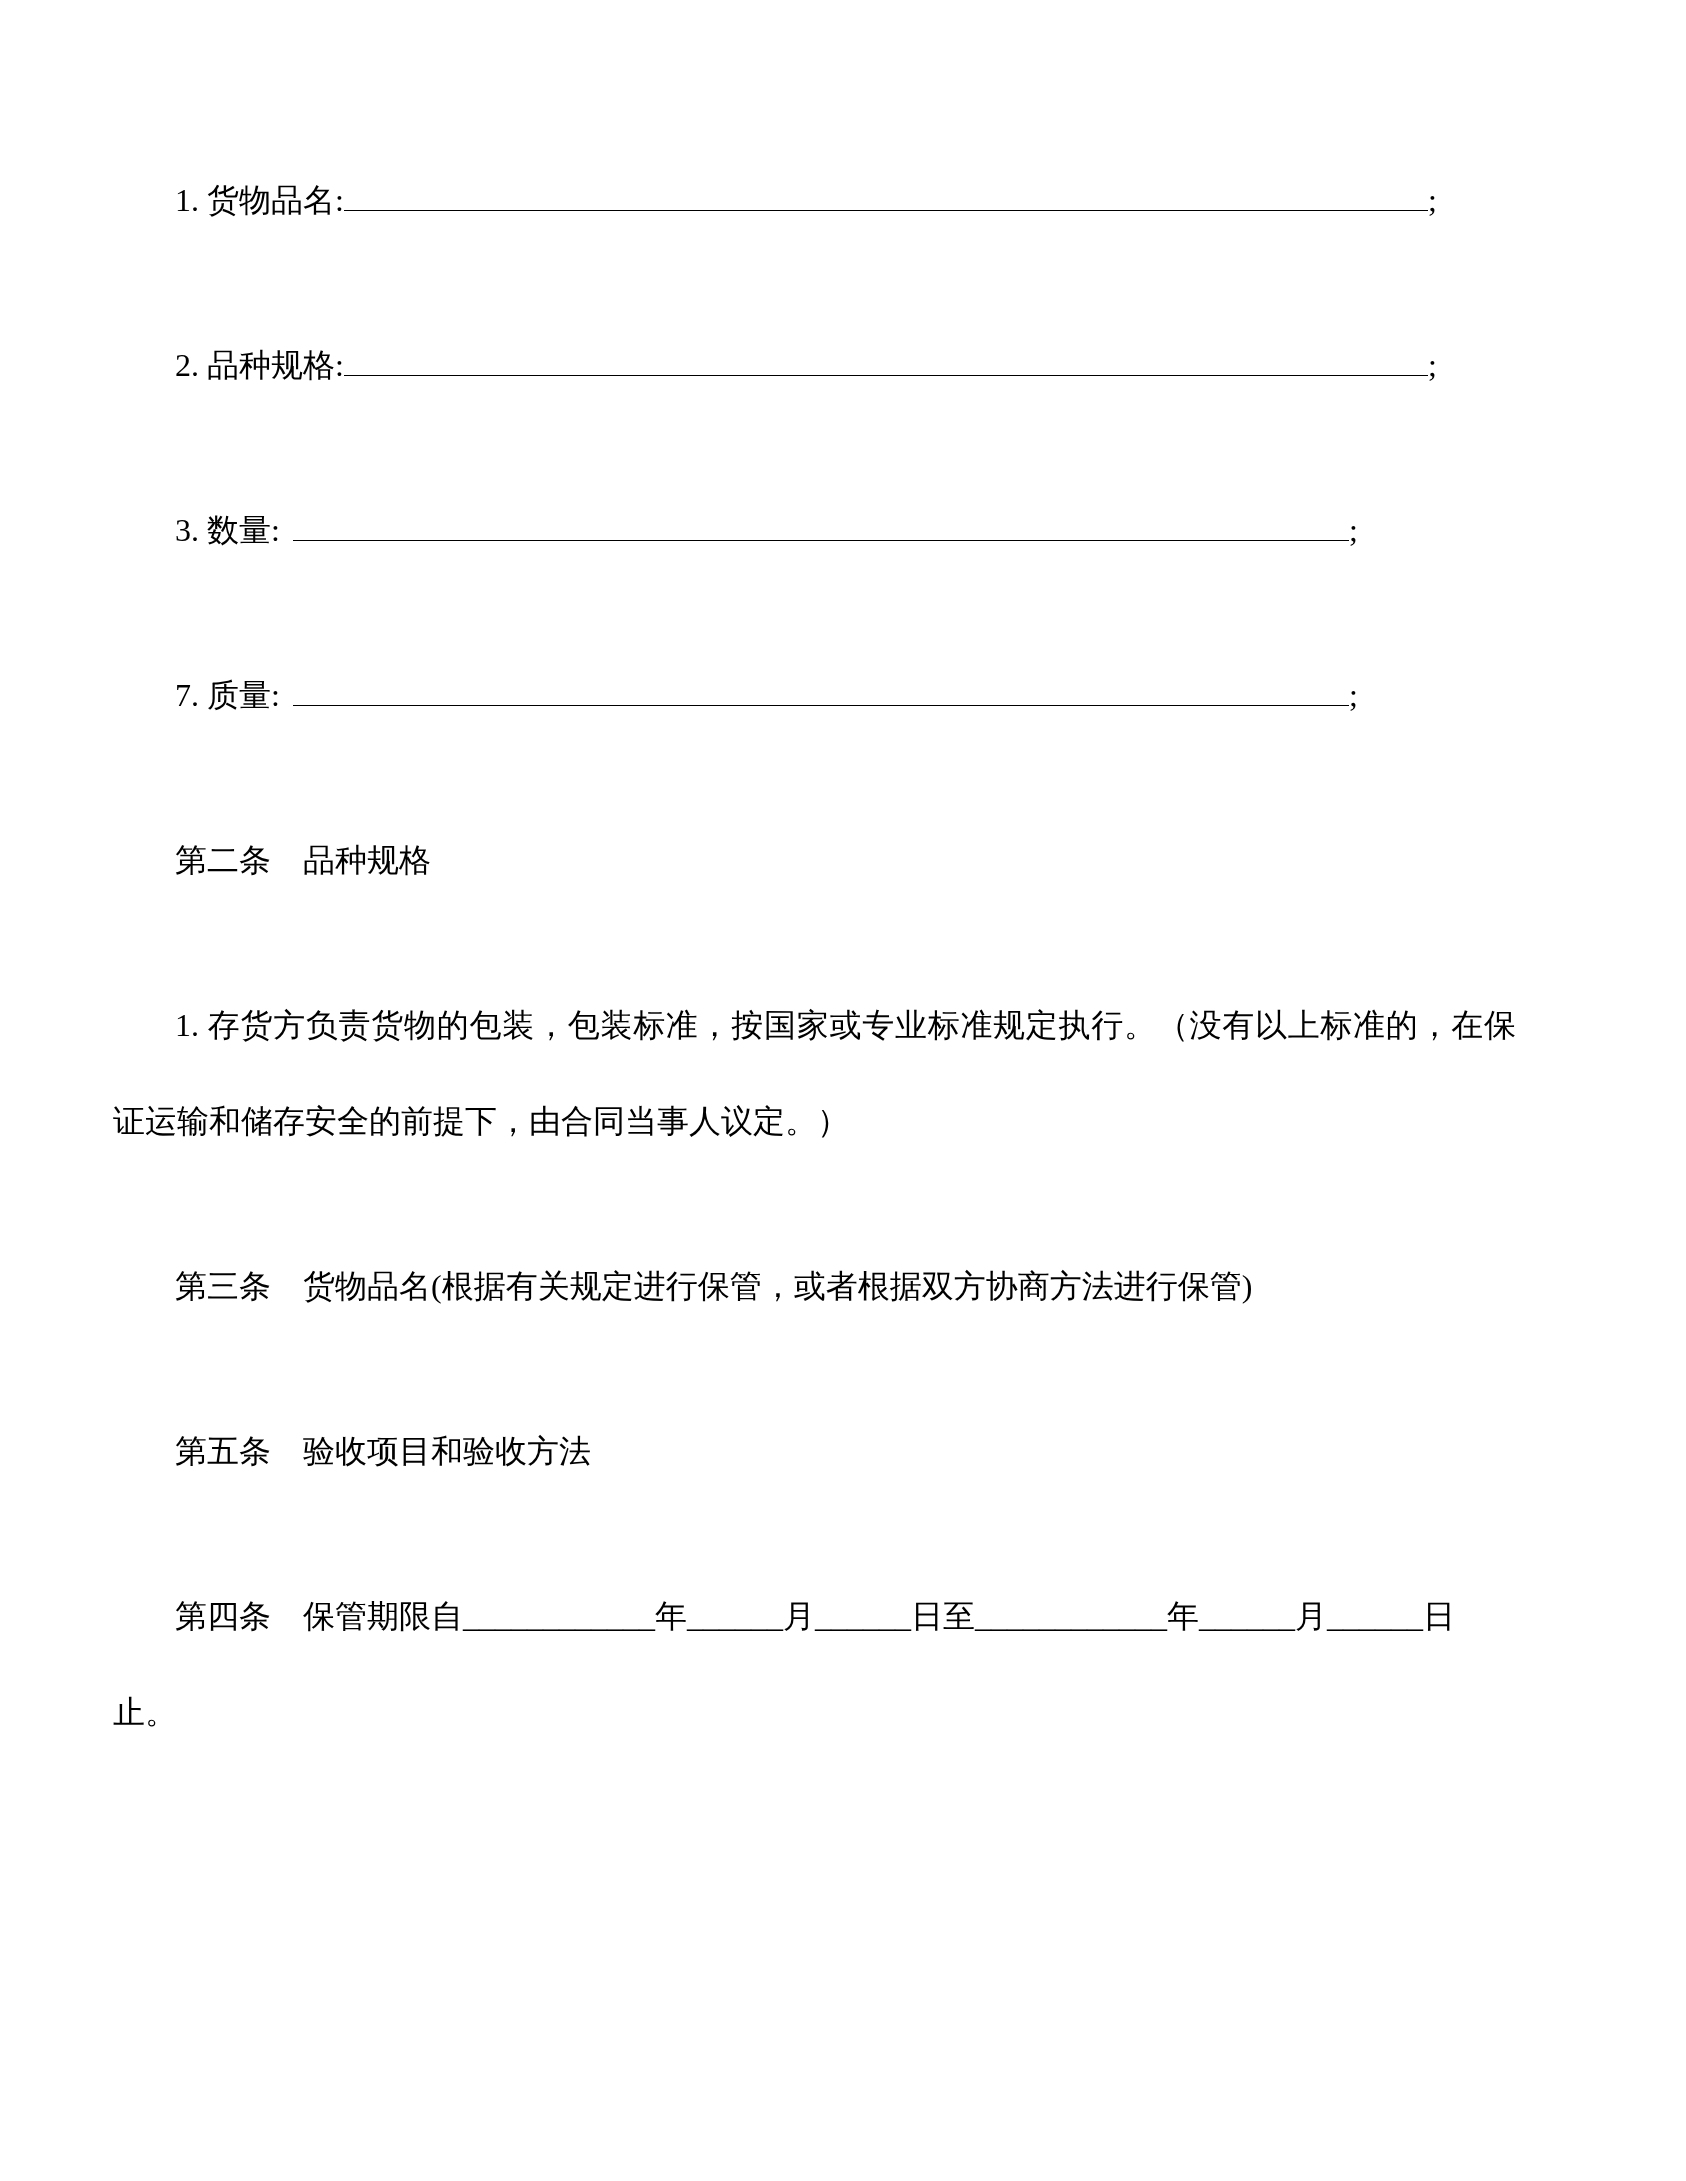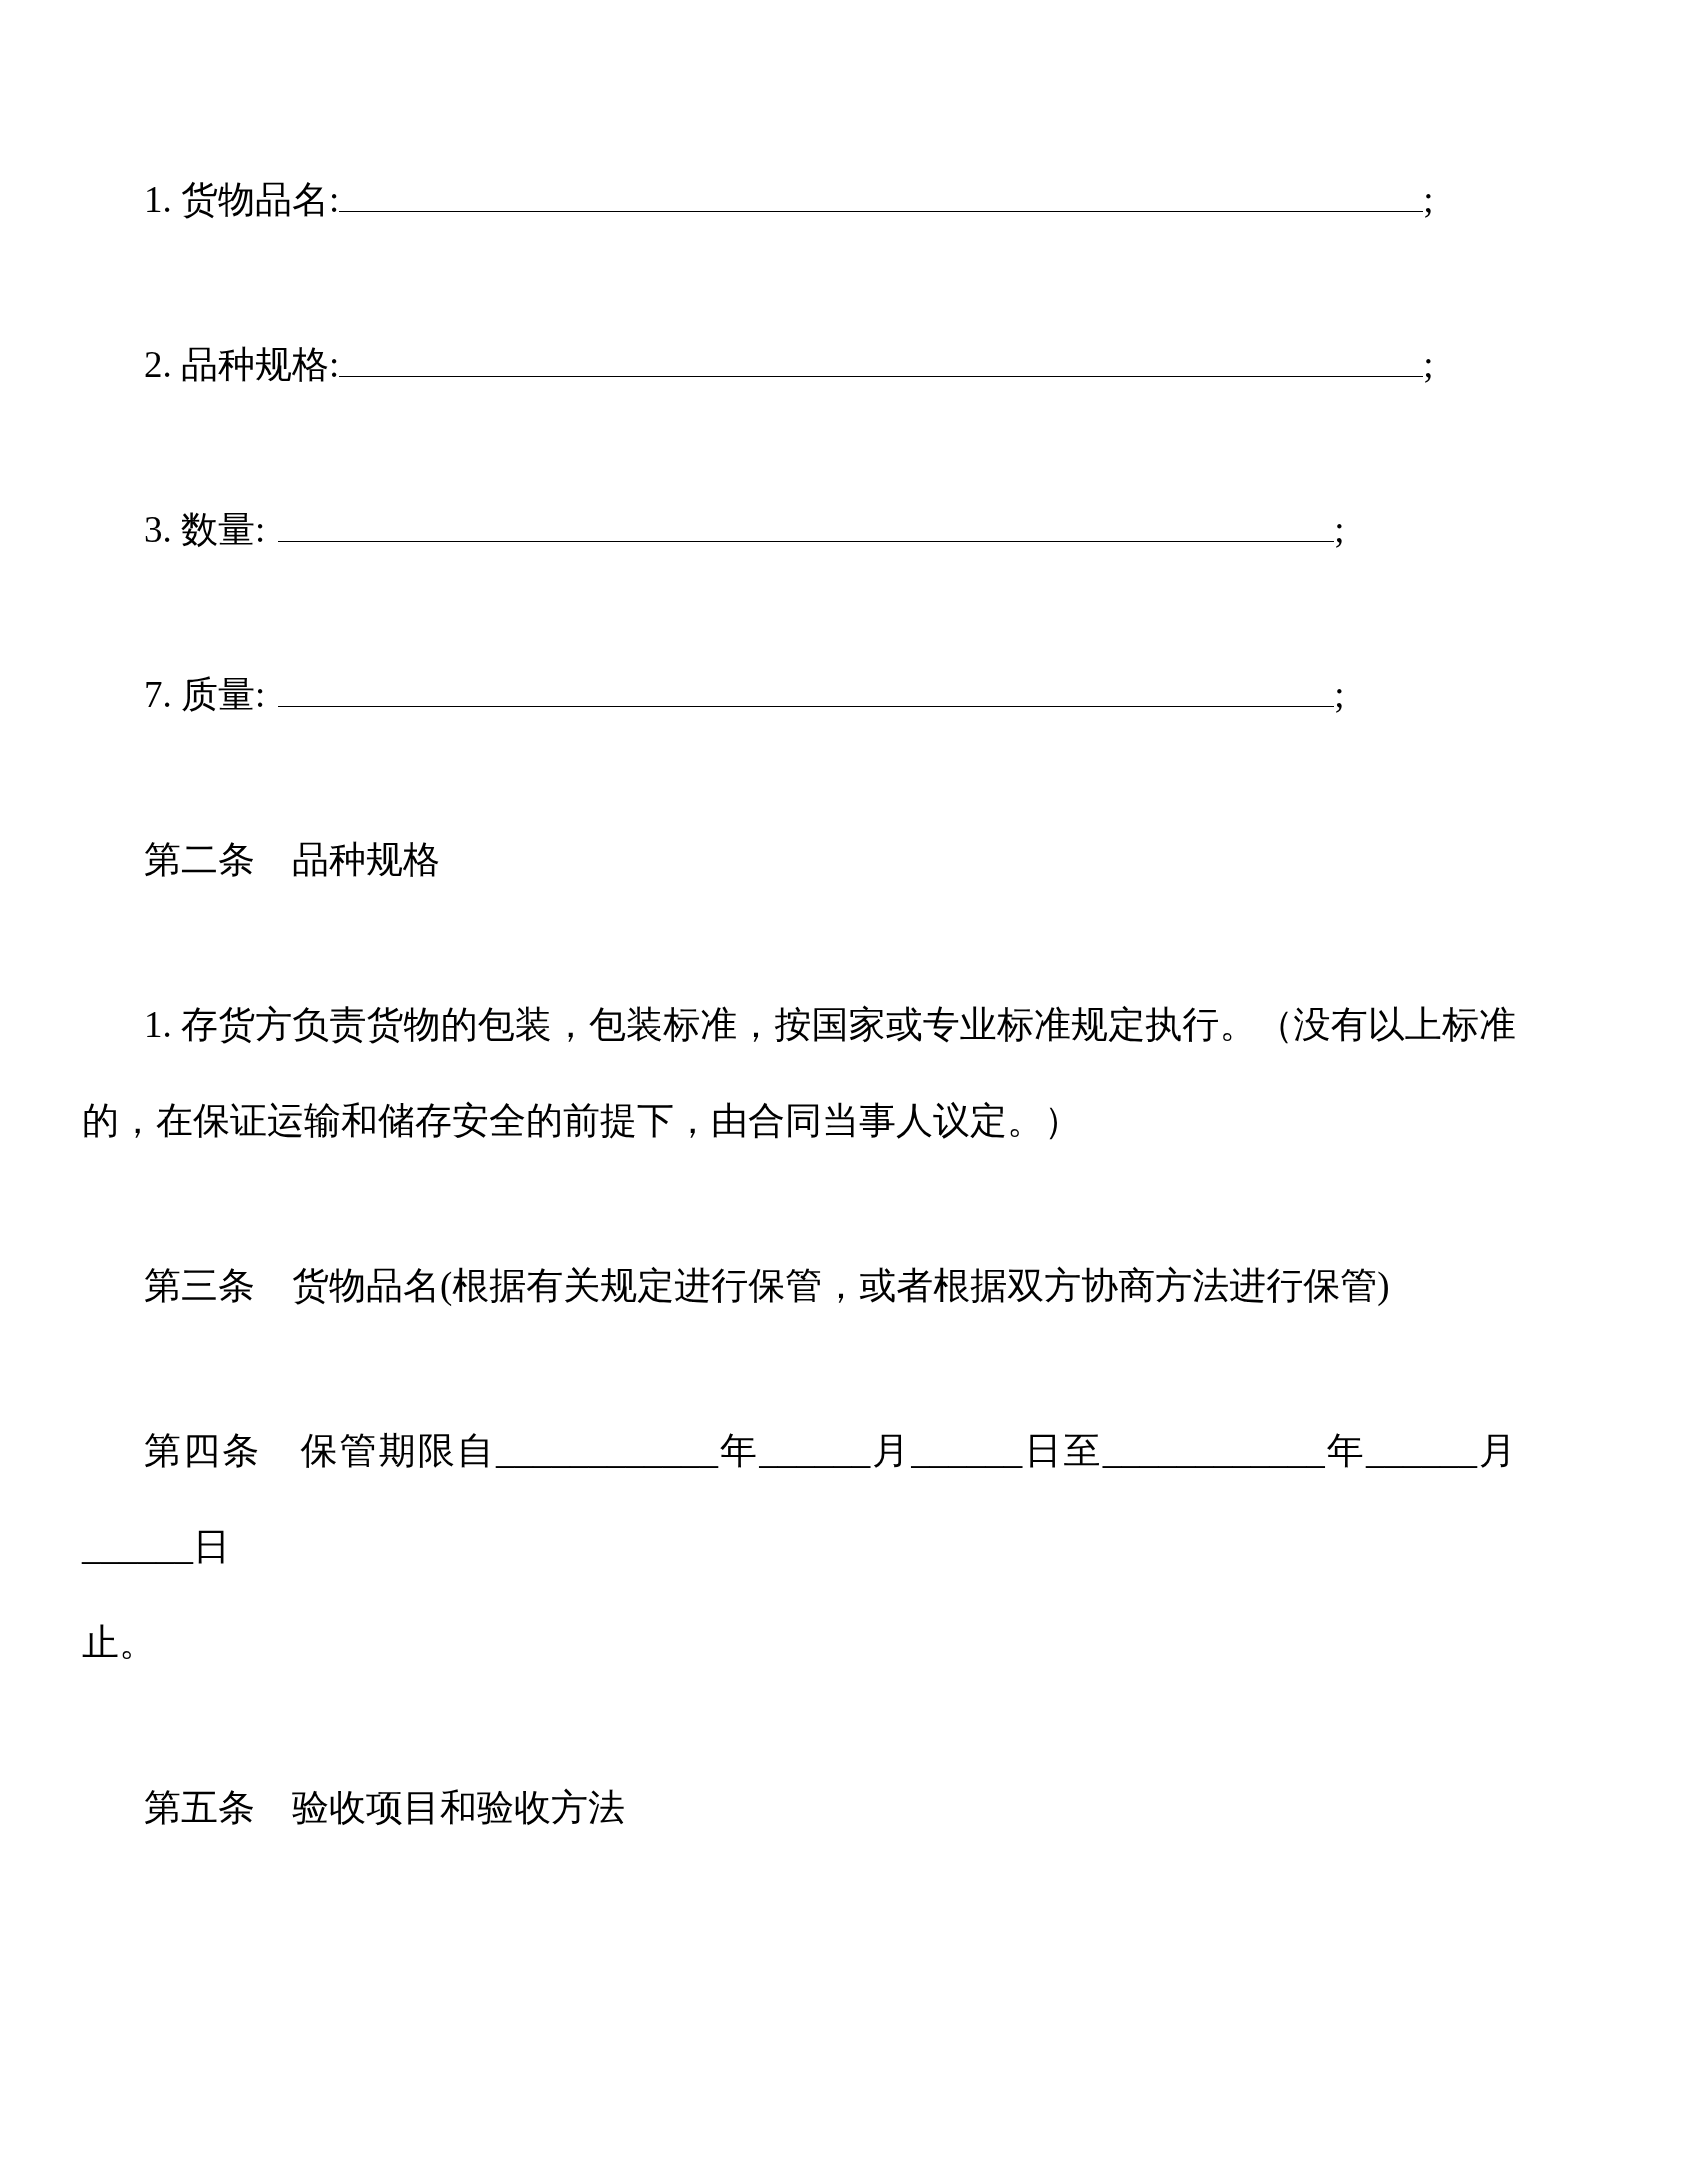--- a/index.html
+++ b/index.html
@@ -7,22 +7,22 @@
     padding: 0;
     background: #ffffff;
   }
   .page {
     width: 1686px;
     min-height: 2182px;
     box-sizing: border-box;
     background: #ffffff;
     color: #000000;
     font-family: "Liberation Serif", "DejaVu Serif", serif;
-    font-size: 37px;
-    padding: 152px 170px 73px 82px;
+    font-size: 32px;
+    padding: 152px 170px 73px 113px;
   }
   p.doc-line {
     margin: 0 0 69px 0;
     line-height: 96px;
     text-indent: 62px;
     text-align: justify;
   }
   .item-row {
     white-space: nowrap;
   }
@@ -49,18 +49,18 @@
 
   <p class="doc-line item-row"><span>7. 质量:</span><span class="blank blank-short"></span><span>;</span></p>
 
   <p class="doc-line">第二条　品种规格</p>
 
   <p class="doc-line">1. 存货方负责货物的包装，包装标准，按国家或专业标准规定执行。（没有以上标准的，在保证运输和储存安全的前提下，由合同当事人议定。）</p>
 
 
   <p class="doc-line">第三条　货物品名(根据有关规定进行保管，或者根据双方协商方法进行保管)</p>
 
+  <p class="doc-line">第五条　验收项目和验收方法</p>
+
   <p class="doc-line"><span>第四条　保管期限自____________年______月______日至____________年______月______日</span><span class="continuation">止。</span></p>
-
-  <p class="doc-line">第五条　验收项目和验收方法</p>
 
 </div>
 
 
 </body></html>

